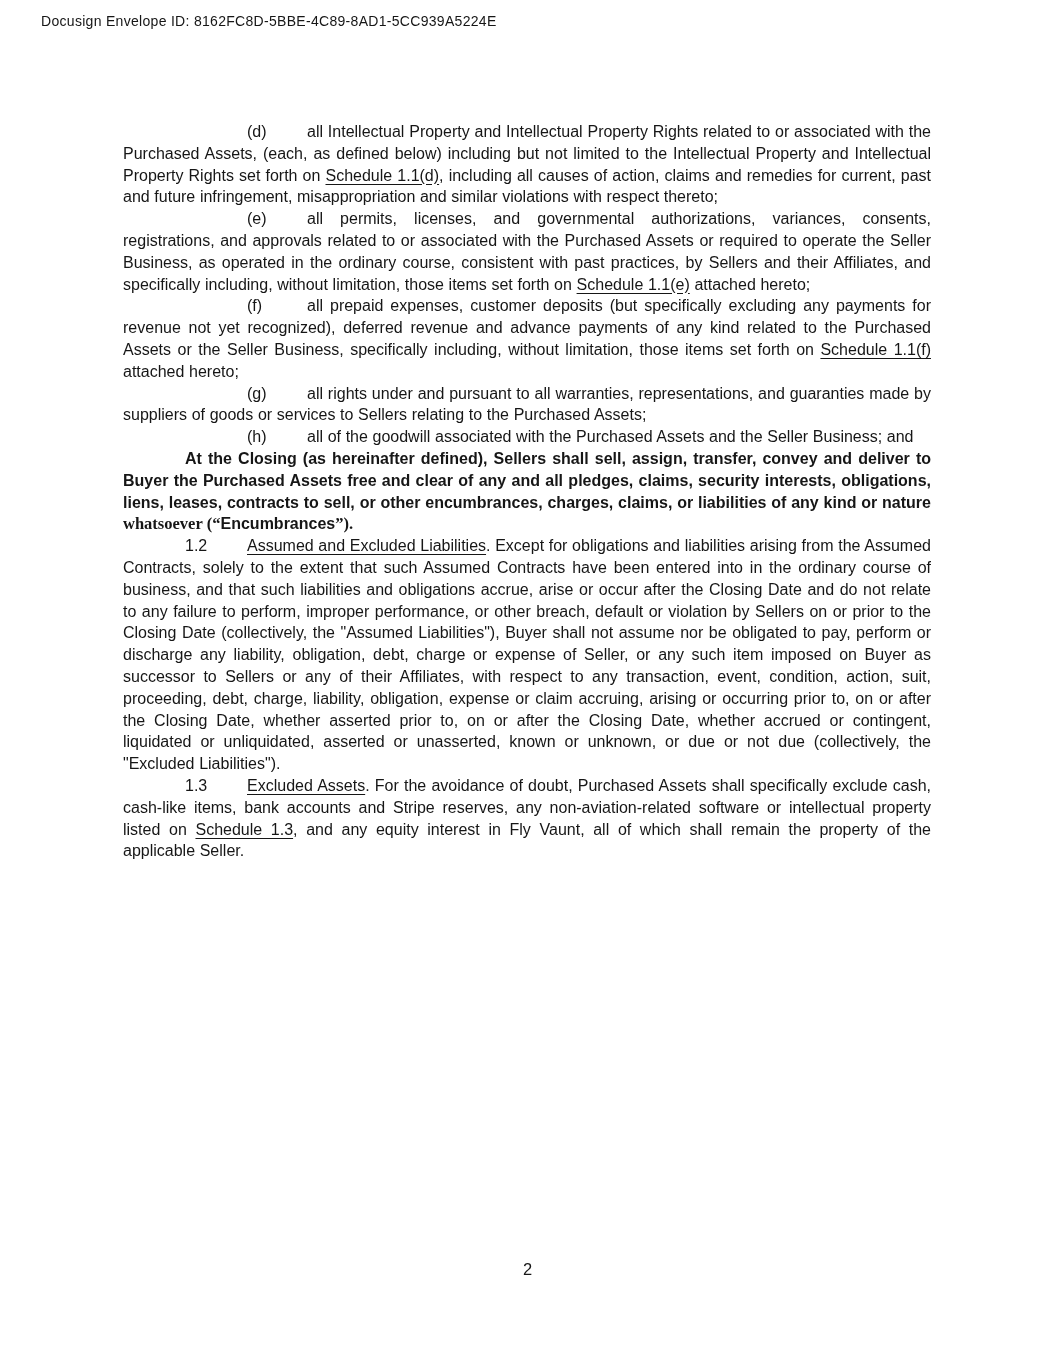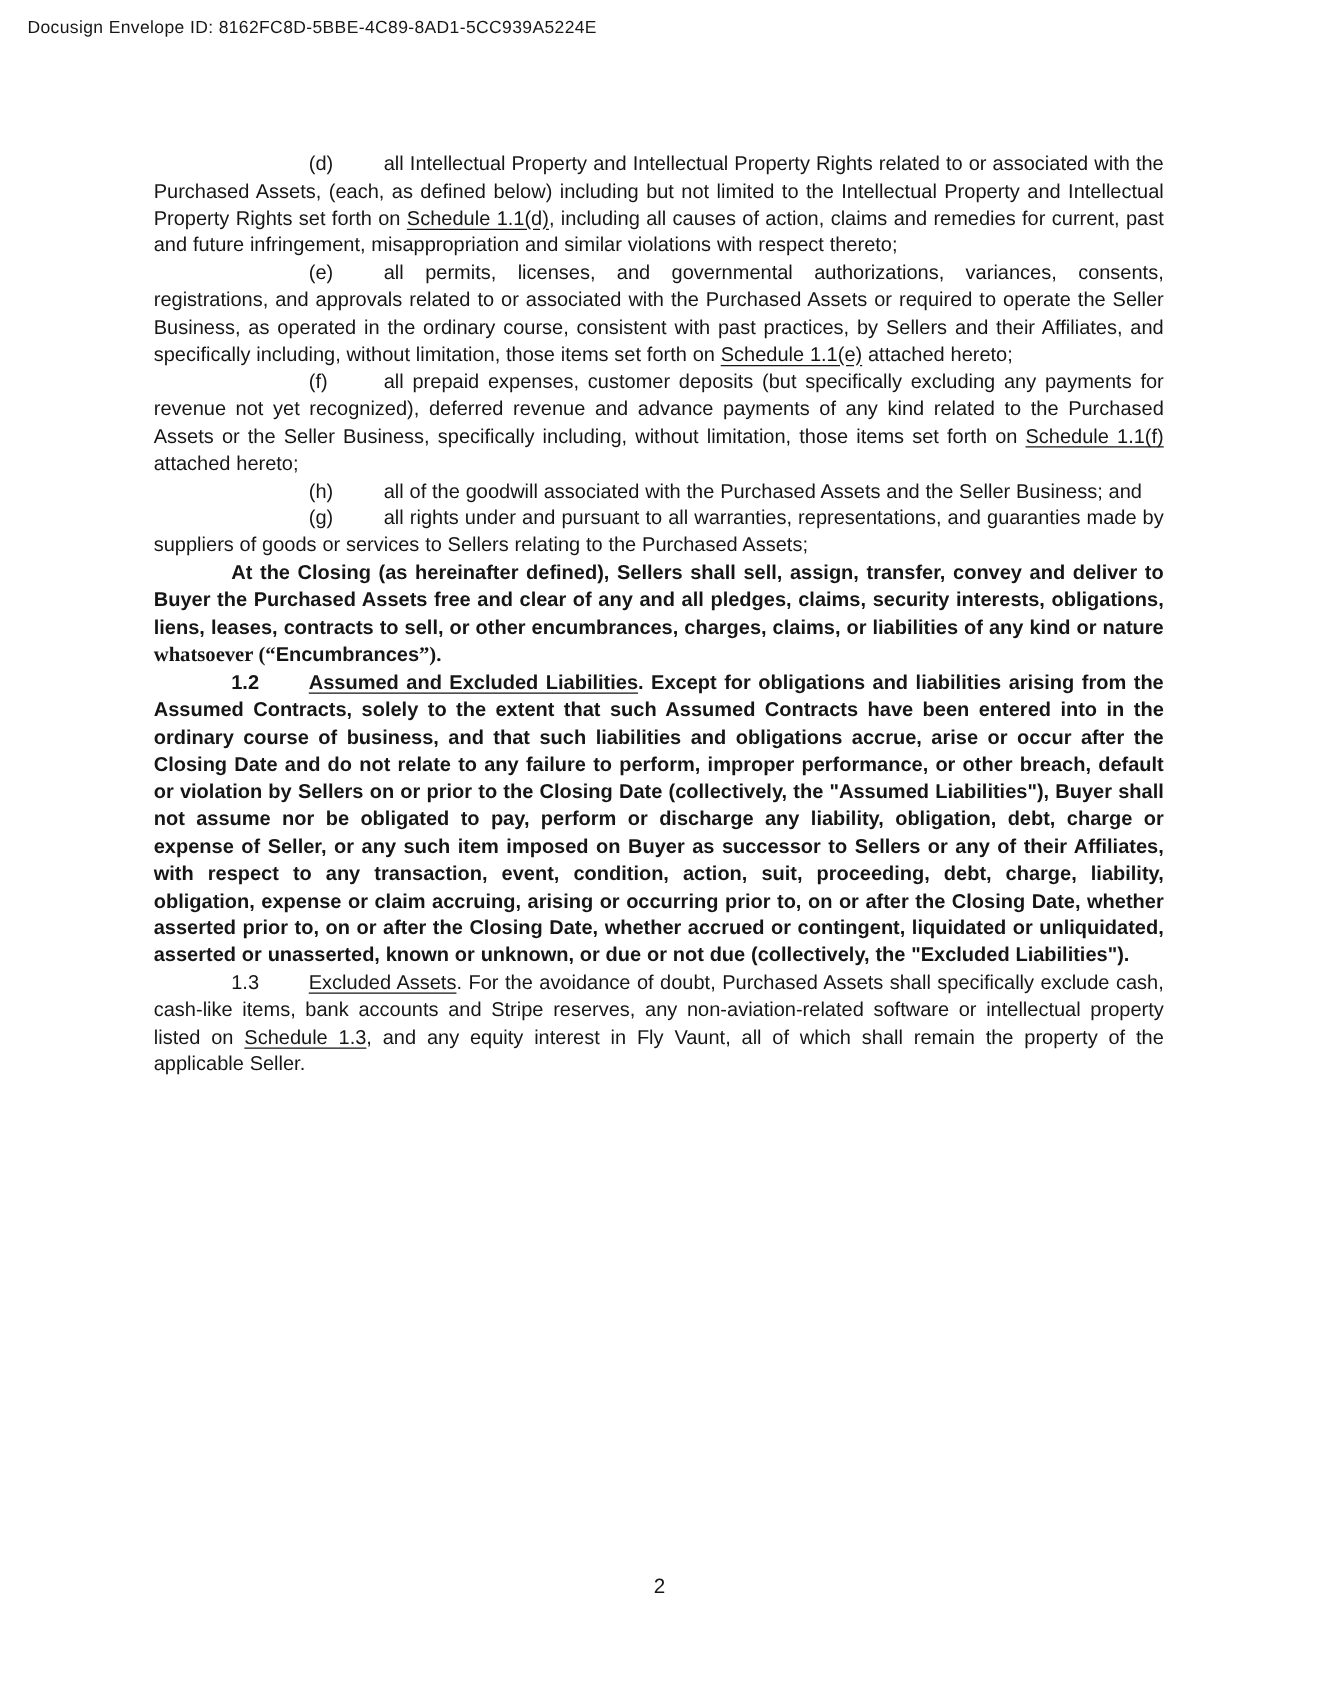--- a/index.html
+++ b/index.html
@@ -10,21 +10,21 @@
     width: 1055px;
     height: 1365px;
     background: #ffffff;
     position: relative;
     overflow: hidden;
     font-family: "Liberation Sans", sans-serif;
     color: #161616;
   }
   .docusign-header {
     position: absolute;
-    left: 22px;
+    left: 41px;
     top: 13px;
     font-size: 14px;
     letter-spacing: 0.3px;
     white-space: nowrap;
   }
   .content {
     position: absolute;
     left: 123px;
     top: 121px;
     width: 808px;
@@ -48,21 +48,21 @@
   }
   .lbl2 {
     display: inline-block;
     width: 62px;
     text-indent: 0;
   }
   .mt24 { margin-top: 24px; }
   .mt23 { margin-top: 23px; }
   .mt22 { margin-top: 22px; }
   .mt21 { margin-top: 21px; }
-  .mt17 { margin-top: 17px; font-weight: bold; }
+  .mt17 { margin-top: 17px; }
   .mt0  { margin-top: 0; }
   .u {
     text-decoration: underline;
     text-underline-offset: 2.5px;
   }
   .serif {
     font-family: "Liberation Serif", serif;
     font-size: 16.5px;
   }
   .pagenum {
@@ -81,23 +81,23 @@
 
 <main class="content">
 
 
   <p class="par list mt24"><span class="lbl">(d)</span><span>all Intellectual Property and Intellectual Property Rights related to or associated with the Purchased Assets, (each, as defined below) including but not limited to the Intellectual Property and Intellectual Property Rights set forth on </span><span class="u">Schedule 1.1(d)</span><span>, including all causes of action, claims and remedies for current, past and future infringement, misappropriation and similar violations with respect thereto;</span></p>
 
   <p class="par list mt23"><span class="lbl">(e)</span><span>all permits, licenses, and governmental authorizations, variances, consents, registrations, and approvals related to or associated with the Purchased Assets or required to operate the Seller Business, as operated in the ordinary course, consistent with past practices, by Sellers and their Affiliates, and specifically including, without limitation, those items set forth on </span><span class="u">Schedule 1.1(e)</span><span> attached hereto;</span></p>
 
   <p class="par list mt0"><span class="lbl">(f)</span><span>all prepaid expenses, customer deposits (but specifically excluding any payments for revenue not yet recognized), deferred revenue and advance payments of any kind related to the Purchased Assets or the Seller Business, specifically including, without limitation, those items set forth on </span><span class="u">Schedule 1.1(f)</span><span> attached hereto;</span></p>
 
+  <p class="par list mt21"><span class="lbl">(g)</span><span>all rights under and pursuant to all warranties, representations, and guaranties made by suppliers of goods or services to Sellers relating to the Purchased Assets;</span></p>
+
   <p class="par list mt21"><span class="lbl">(h)</span><span>all of the goodwill associated with the Purchased Assets and the Seller Business; and</span></p>
-
-  <p class="par list mt21"><span class="lbl">(g)</span><span>all rights under and pursuant to all warranties, representations, and guaranties made by suppliers of goods or services to Sellers relating to the Purchased Assets;</span></p>
 
 
   <p class="par plain mt21"><span>At the Closing (as hereinafter defined), Sellers shall sell, assign, transfer, convey and deliver to Buyer the Purchased Assets free and clear of any and all pledges, claims, security interests, obligations, liens, leases, contracts to sell, or other encumbrances, charges, claims, or liabilities of any kind or nature </span><span class="serif">whatsoever (“</span><span>Encumbrances</span><span class="serif">”).</span></p>
 
   <p class="par sec mt17"><span class="lbl2">1.2</span><span class="u">Assumed and Excluded Liabilities</span><span>. Except for obligations and liabilities arising from the Assumed Contracts, solely to the extent that such Assumed Contracts have been entered into in the ordinary course of business, and that such liabilities and obligations accrue, arise or occur after the Closing Date and do not relate to any failure to perform, improper performance, or other breach, default or violation by Sellers on or prior to the Closing Date (collectively, the "Assumed Liabilities"), Buyer shall not assume nor be obligated to pay, perform or discharge any liability, obligation, debt, charge or expense of Seller, or any such item imposed on Buyer as successor to Sellers or any of their Affiliates, with respect to any transaction, event, condition, action, suit, proceeding, debt, charge, liability, obligation, expense or claim accruing, arising or occurring prior to, on or after the Closing Date, whether asserted prior to, on or after the Closing Date, whether accrued or contingent, liquidated or unliquidated, asserted or unasserted, known or unknown, or due or not due (collectively, the "Excluded Liabilities").</span></p>
 
   <p class="par sec mt22"><span class="lbl2">1.3</span><span class="u">Excluded Assets</span><span>. For the avoidance of doubt, Purchased Assets shall specifically exclude cash, cash-like items, bank accounts and Stripe reserves, any non-aviation-related software or intellectual property listed on </span><span class="u">Schedule 1.3</span><span>, and any equity interest in Fly Vaunt, all of which shall remain the property of the applicable Seller.</span></p>
 
 </main>
 

